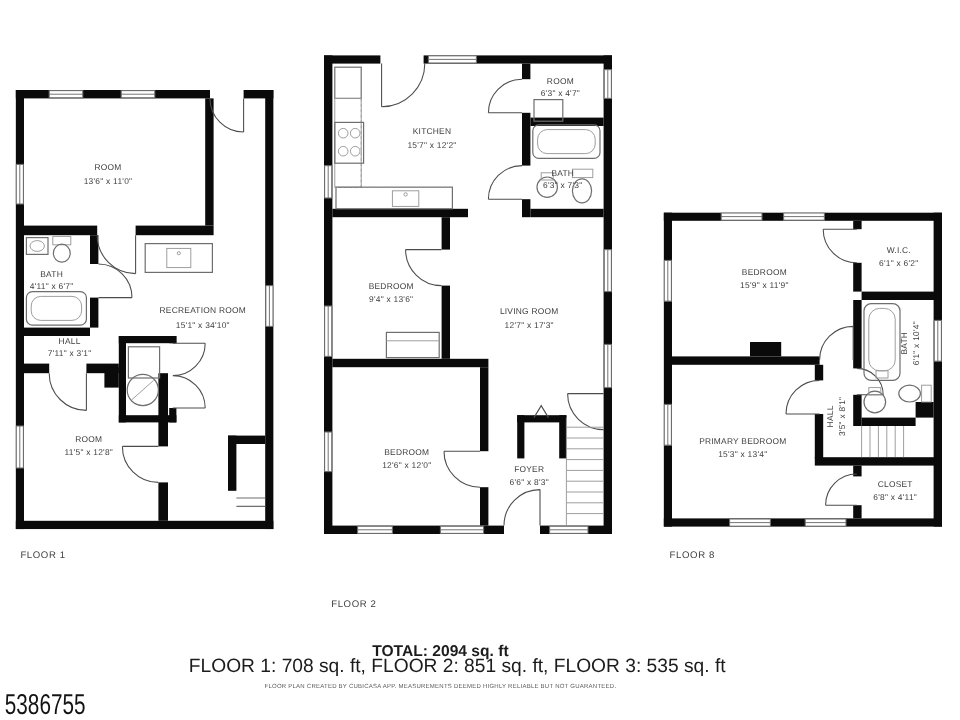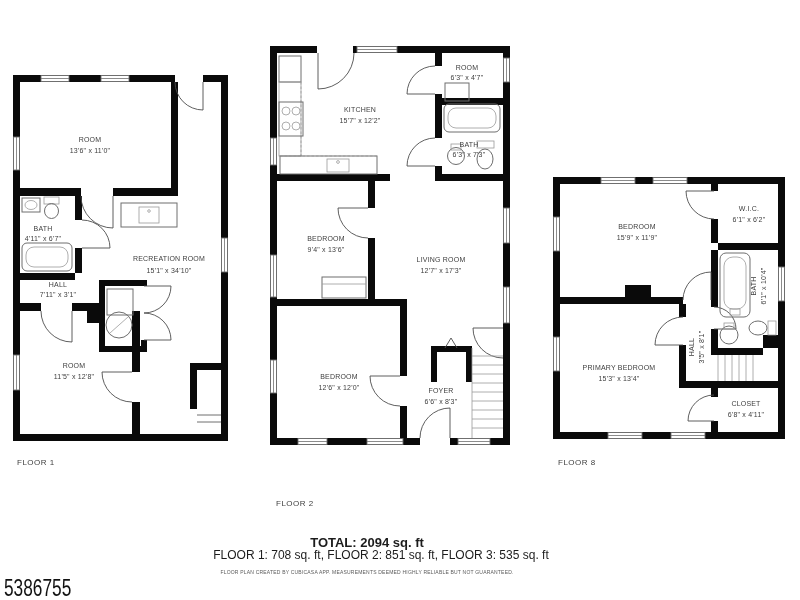--- a/index.html
+++ b/index.html
@@ -13,21 +13,21 @@
   .thin2{fill:none;stroke:#9a9a9a;stroke-width:0.8;}
   .dash{fill:none;stroke:#9a9a9a;stroke-width:0.7;stroke-dasharray:2.5 2;}
   .door{fill:none;stroke:#4d4d4d;stroke-width:0.9;}
   .winr{fill:#ffffff;stroke:#6e6e6e;stroke-width:0.9;}
   .winl{stroke:#6e6e6e;stroke-width:0.8;}
   .lbl{font-family:"Liberation Sans",sans-serif;font-size:7px;fill:#3d3d3d;
        text-anchor:middle;letter-spacing:0.2px;}
   .floor-label{position:absolute;top:458px;font-size:8px;color:#3f3f3f;letter-spacing:0.5px;}
   .footer{position:absolute;top:536px;left:0;width:734px;text-align:center;color:#1c1c1c;}
   .footer .total{font-size:13px;font-weight:bold;line-height:13px;}
-  .footer .line{font-size:12px;line-height:13px;padding-left:28px;}
+  .footer .line{font-size:16px;line-height:13px;padding-left:28px;}
   .footer .disclaimer{font-size:5px;color:#5a5a5a;margin-top:7px;letter-spacing:0.2px;}
   .listing-id{position:absolute;left:4px;top:574px;font-size:24px;color:#121212;
               transform:scaleX(0.72);transform-origin:left center;}
 </style>
 </head>
 <body>
 
 <svg class="plan" style="left:13px;top:75px;" width="215" height="366" viewBox="0 0 215 366">
   <g>
 

